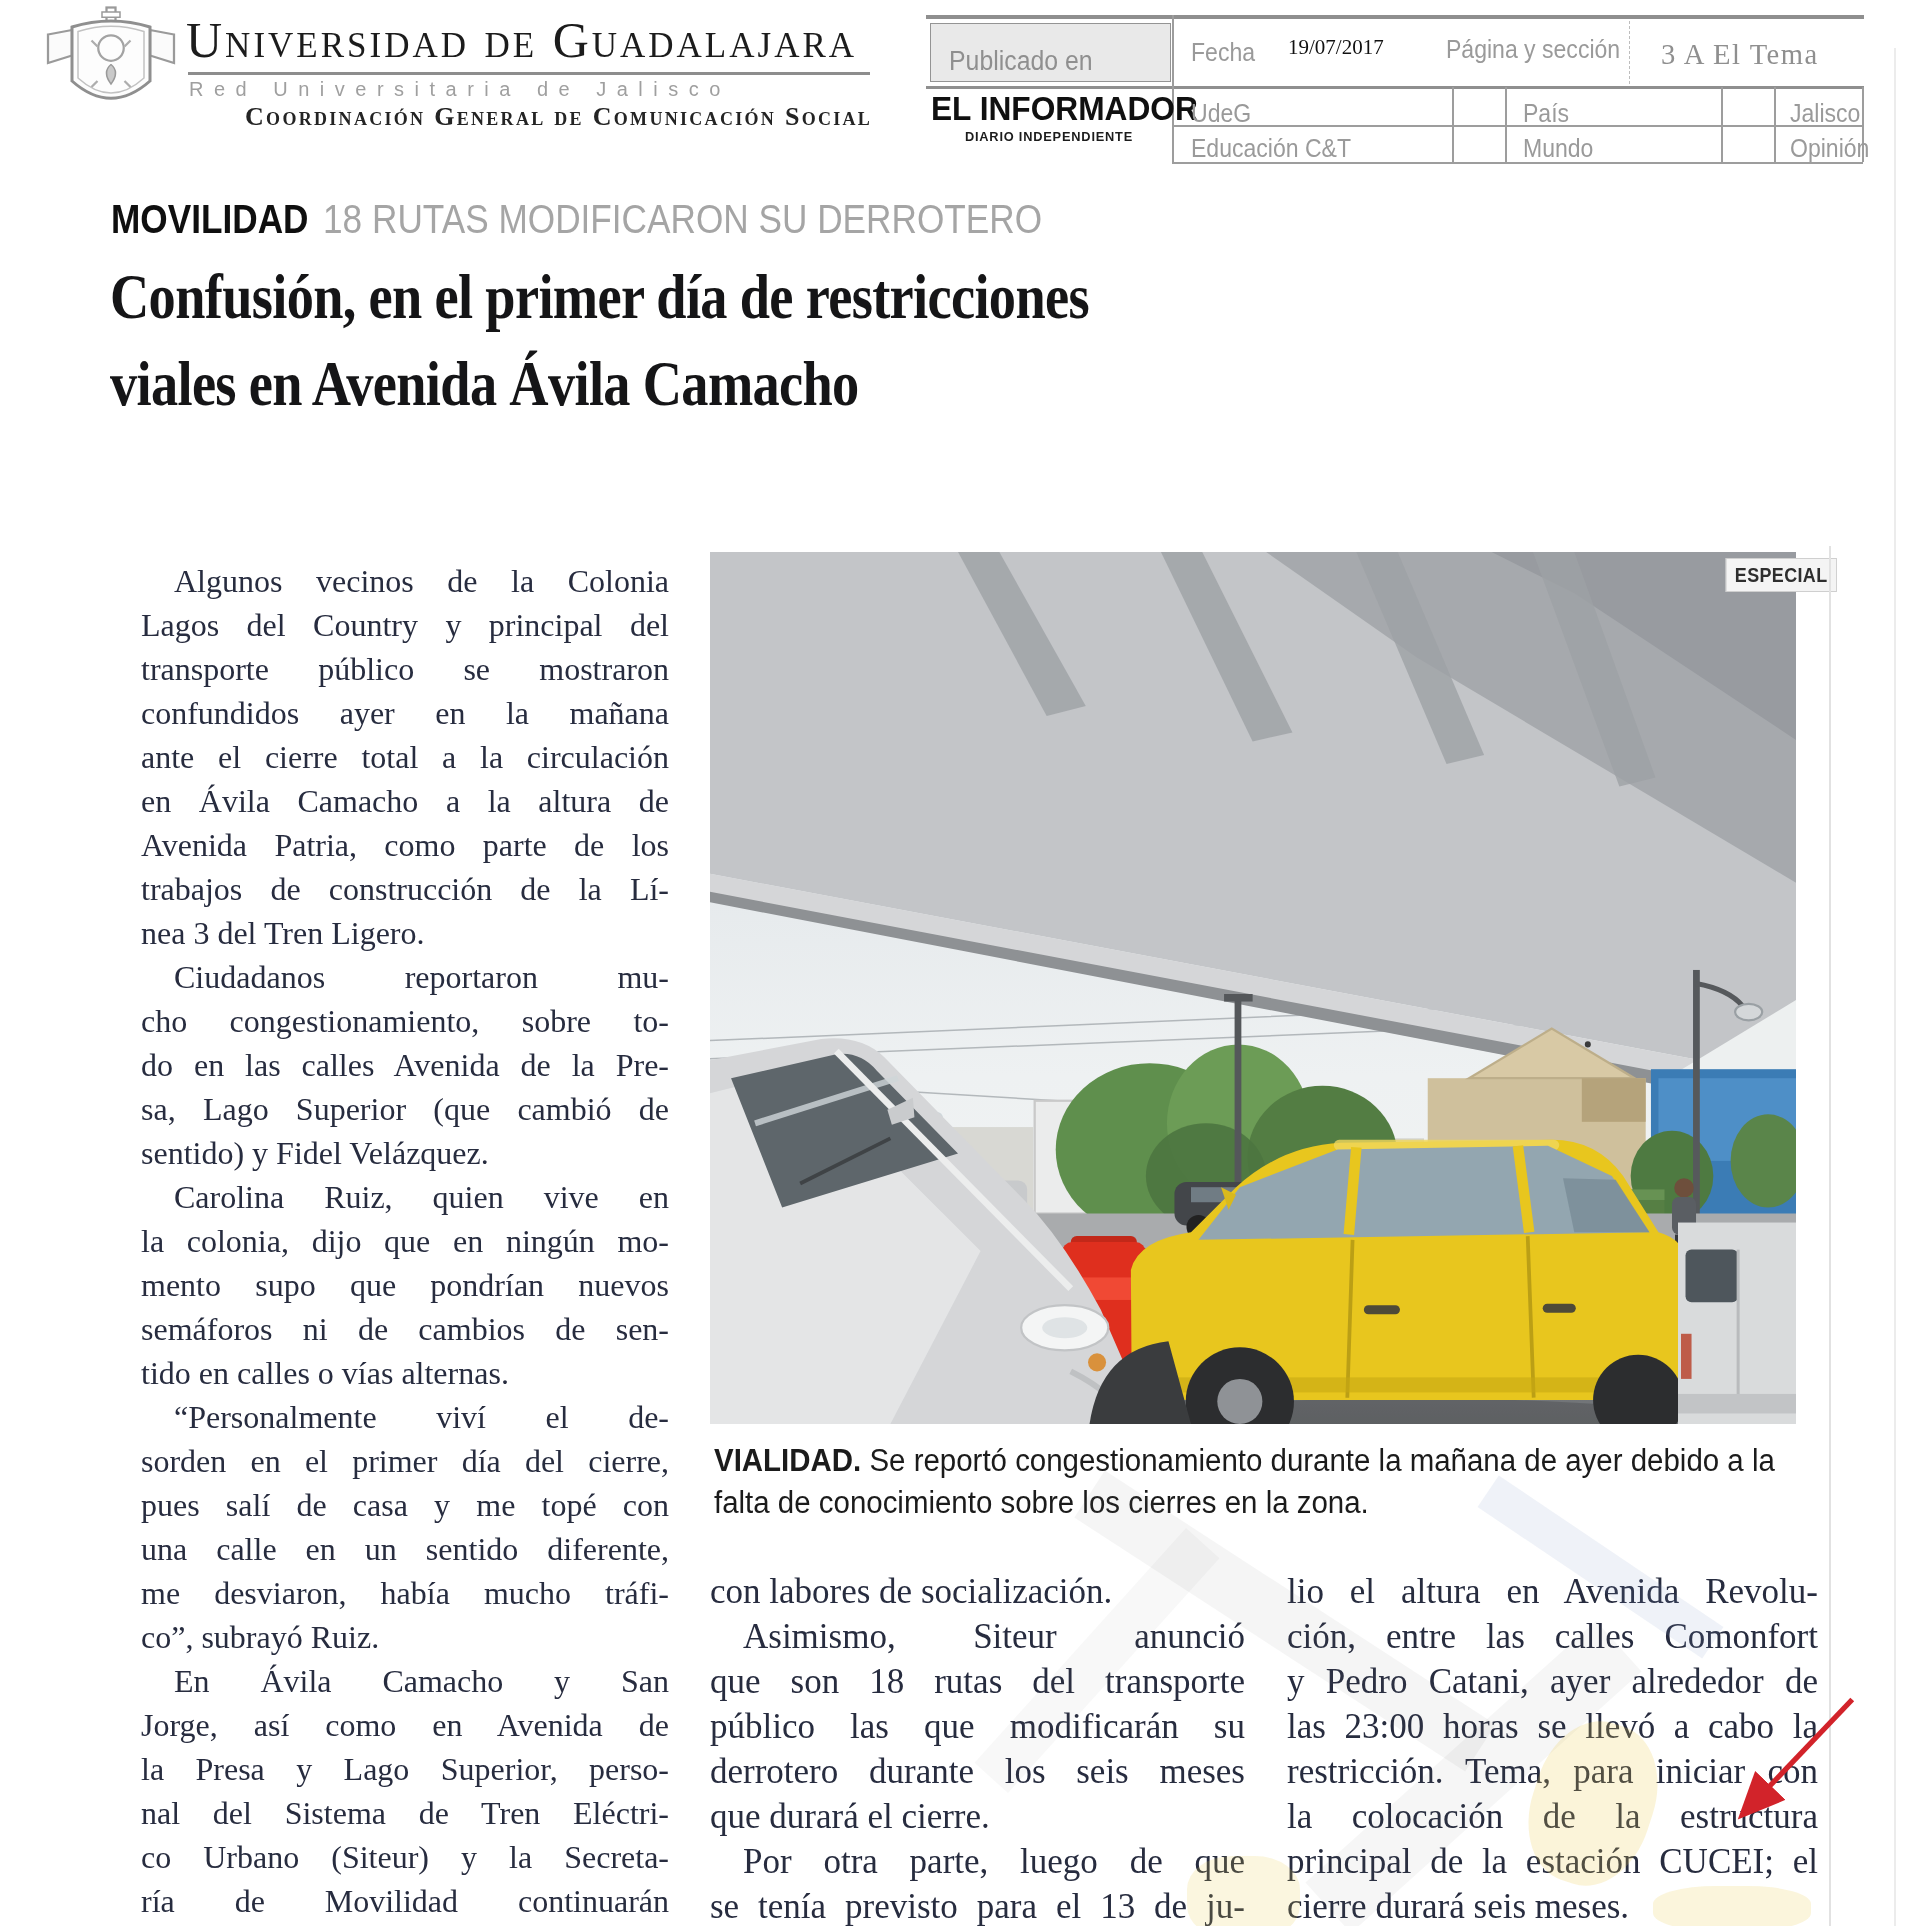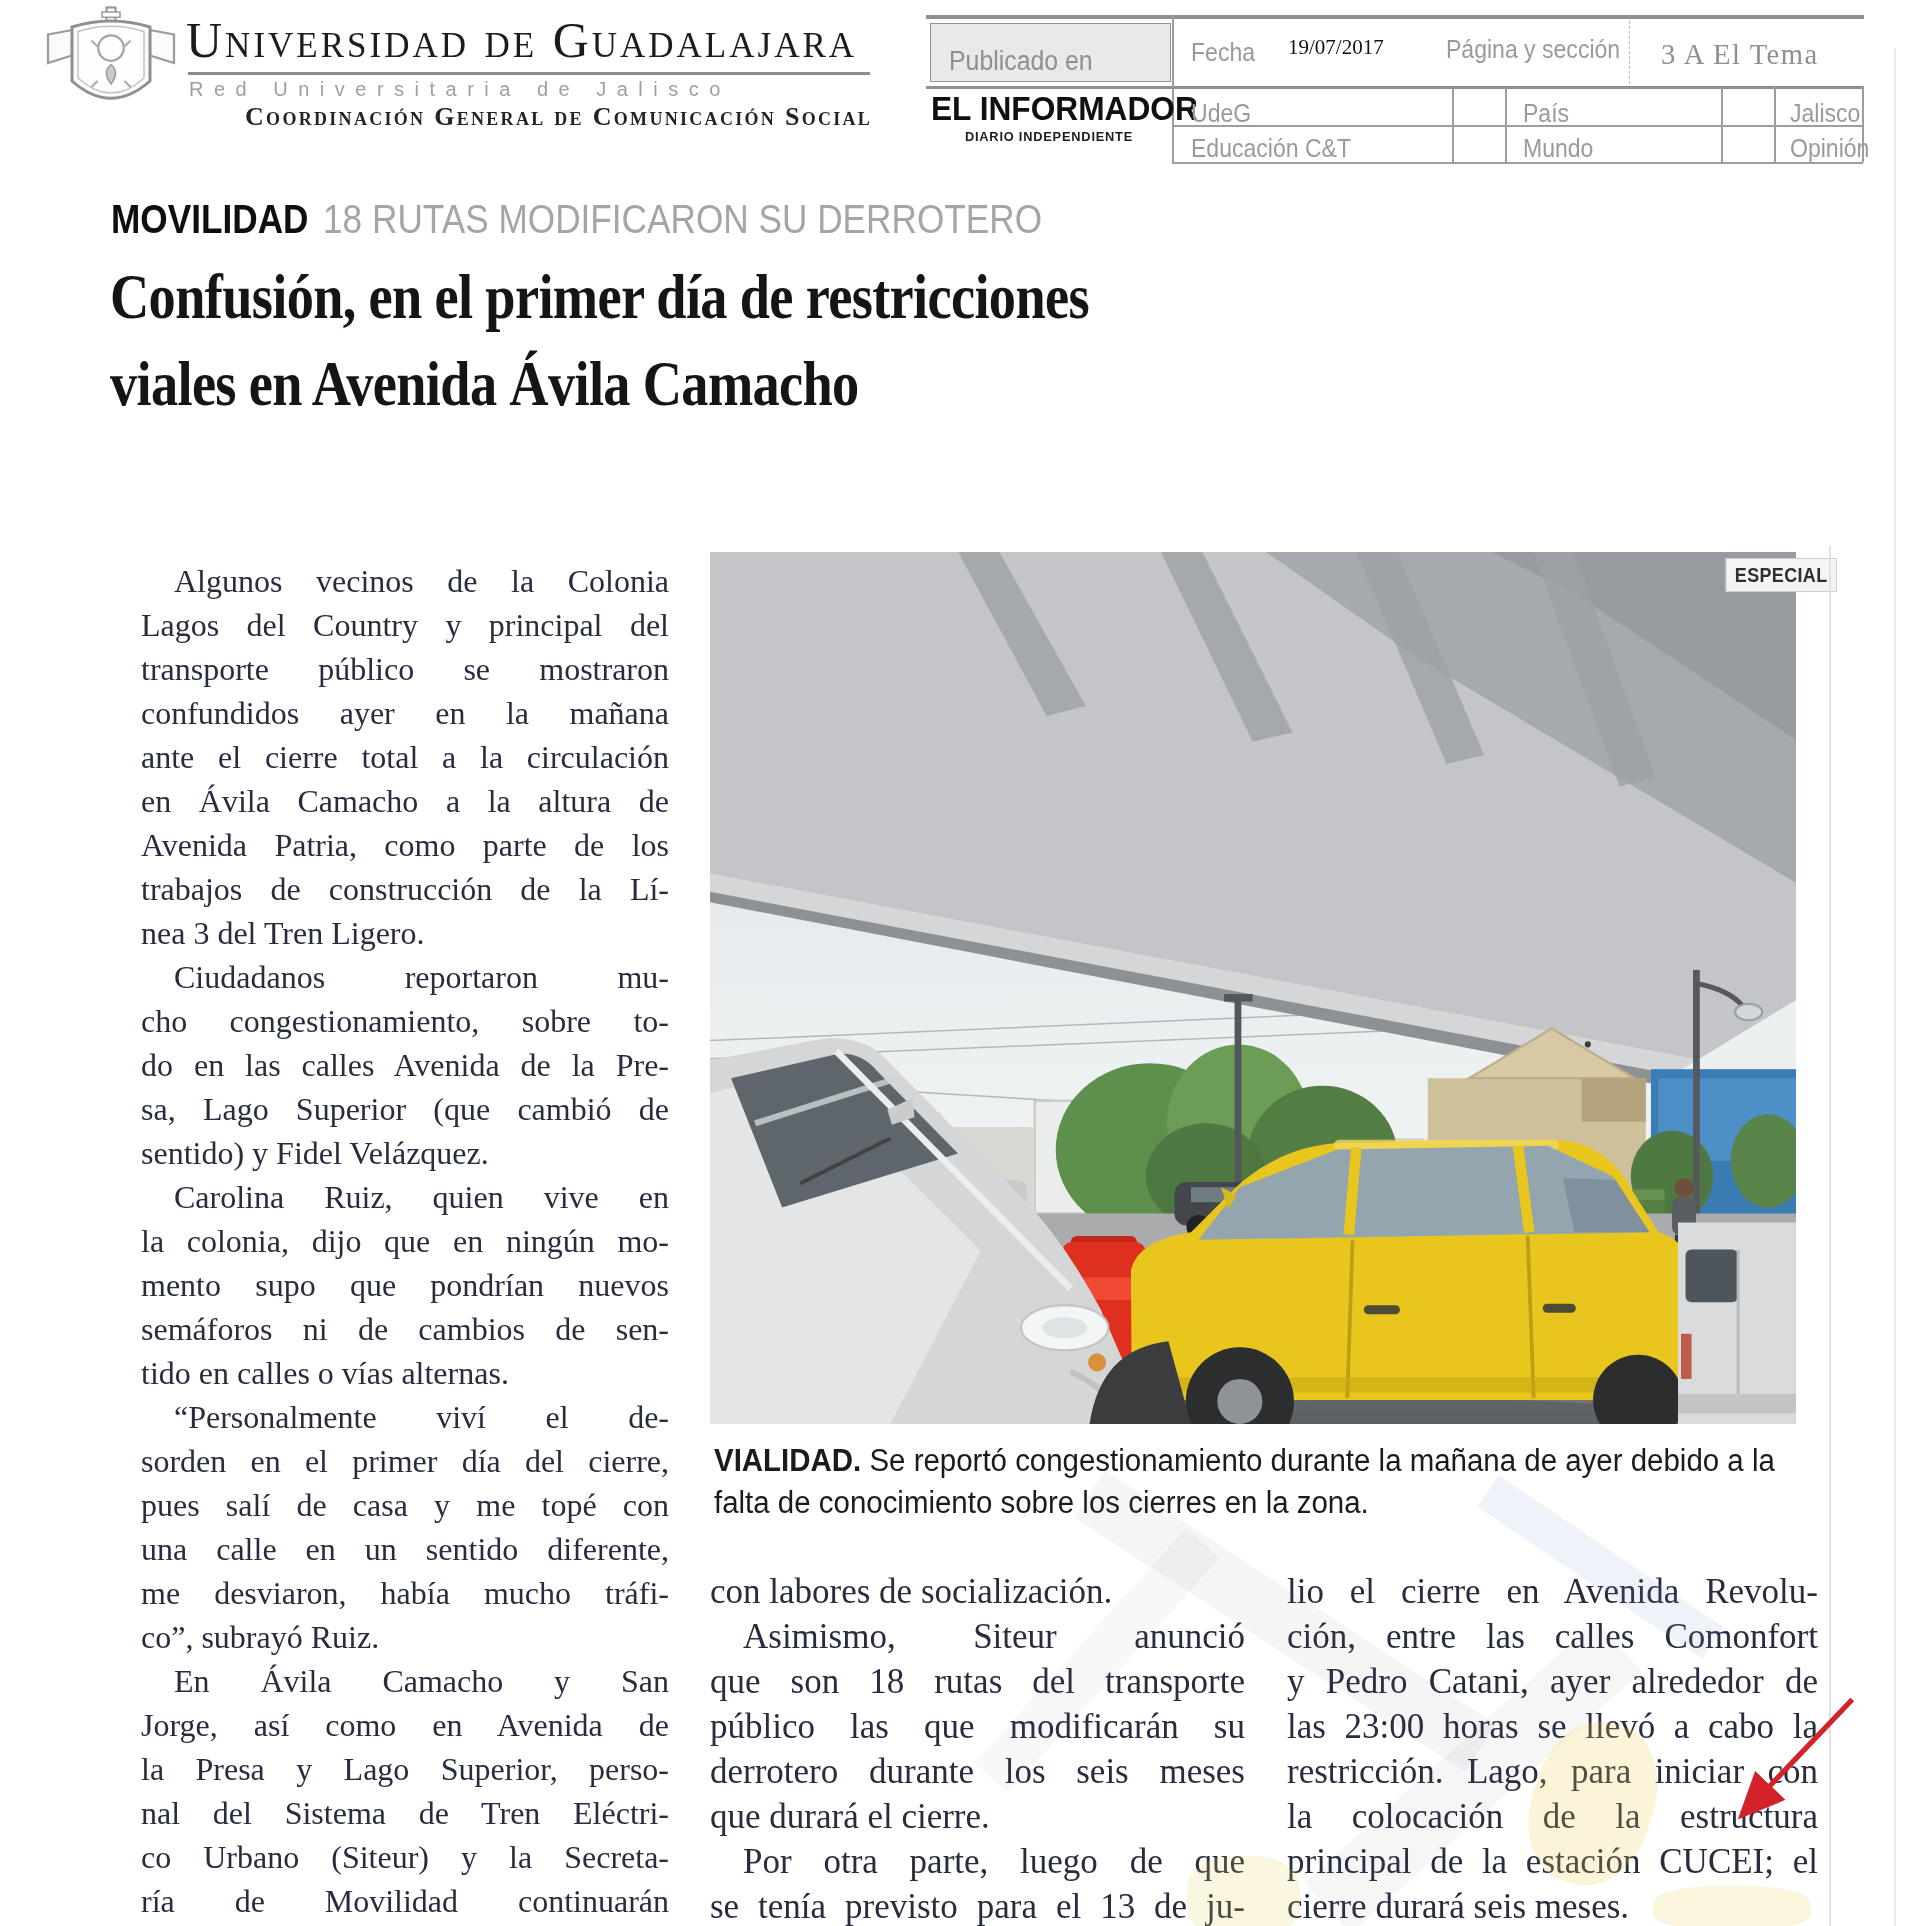--- a/index.html
+++ b/index.html
@@ -331,25 +331,25 @@
         <div class="line">derrotero durante los seis meses</div>
         <div class="line last">que durará el cierre.</div>
       </div>
       <div class="para ind">
         <div class="line">Por otra parte, luego de que</div>
         <div class="line">se tenía previsto para el 13 de ju-</div>
       </div>
     </div>
   <div class="abs bodycol col3">
       <div class="para">
-        <div class="line">lio el cierre en Avenida Revolu-</div>
+        <div class="line">lio el altura en Avenida Revolu-</div>
         <div class="line">ción, entre las calles Comonfort</div>
         <div class="line">y Pedro Catani, ayer alrededor de</div>
         <div class="line">las 23:00 horas se llevó a cabo la</div>
-        <div class="line">restricción. Lago, para iniciar con</div>
+        <div class="line">restricción. Tema, para iniciar con</div>
         <div class="line">la colocación de la estructura</div>
         <div class="line">principal de la estación CUCEI; el</div>
         <div class="line last">cierre durará seis meses.</div>
       </div>
     </div>
 
   <div class="abs wm" style="left:939px;top:1638px;width:316px;height:45px;background:rgba(110,110,110,.05);transform:rotate(-48deg)"></div>
   <div class="abs wm" style="left:1052px;top:1593px;width:466px;height:56px;background:rgba(110,110,110,.07);transform:rotate(33deg)"></div>
   <div class="abs wm" style="left:1278px;top:1743px;width:391px;height:68px;background:rgba(110,110,110,.06);transform:rotate(-42deg)"></div>
   <div class="abs wm" style="left:1465px;top:1548px;width:271px;height:38px;background:rgba(120,150,200,.12);transform:rotate(34deg)"></div>

